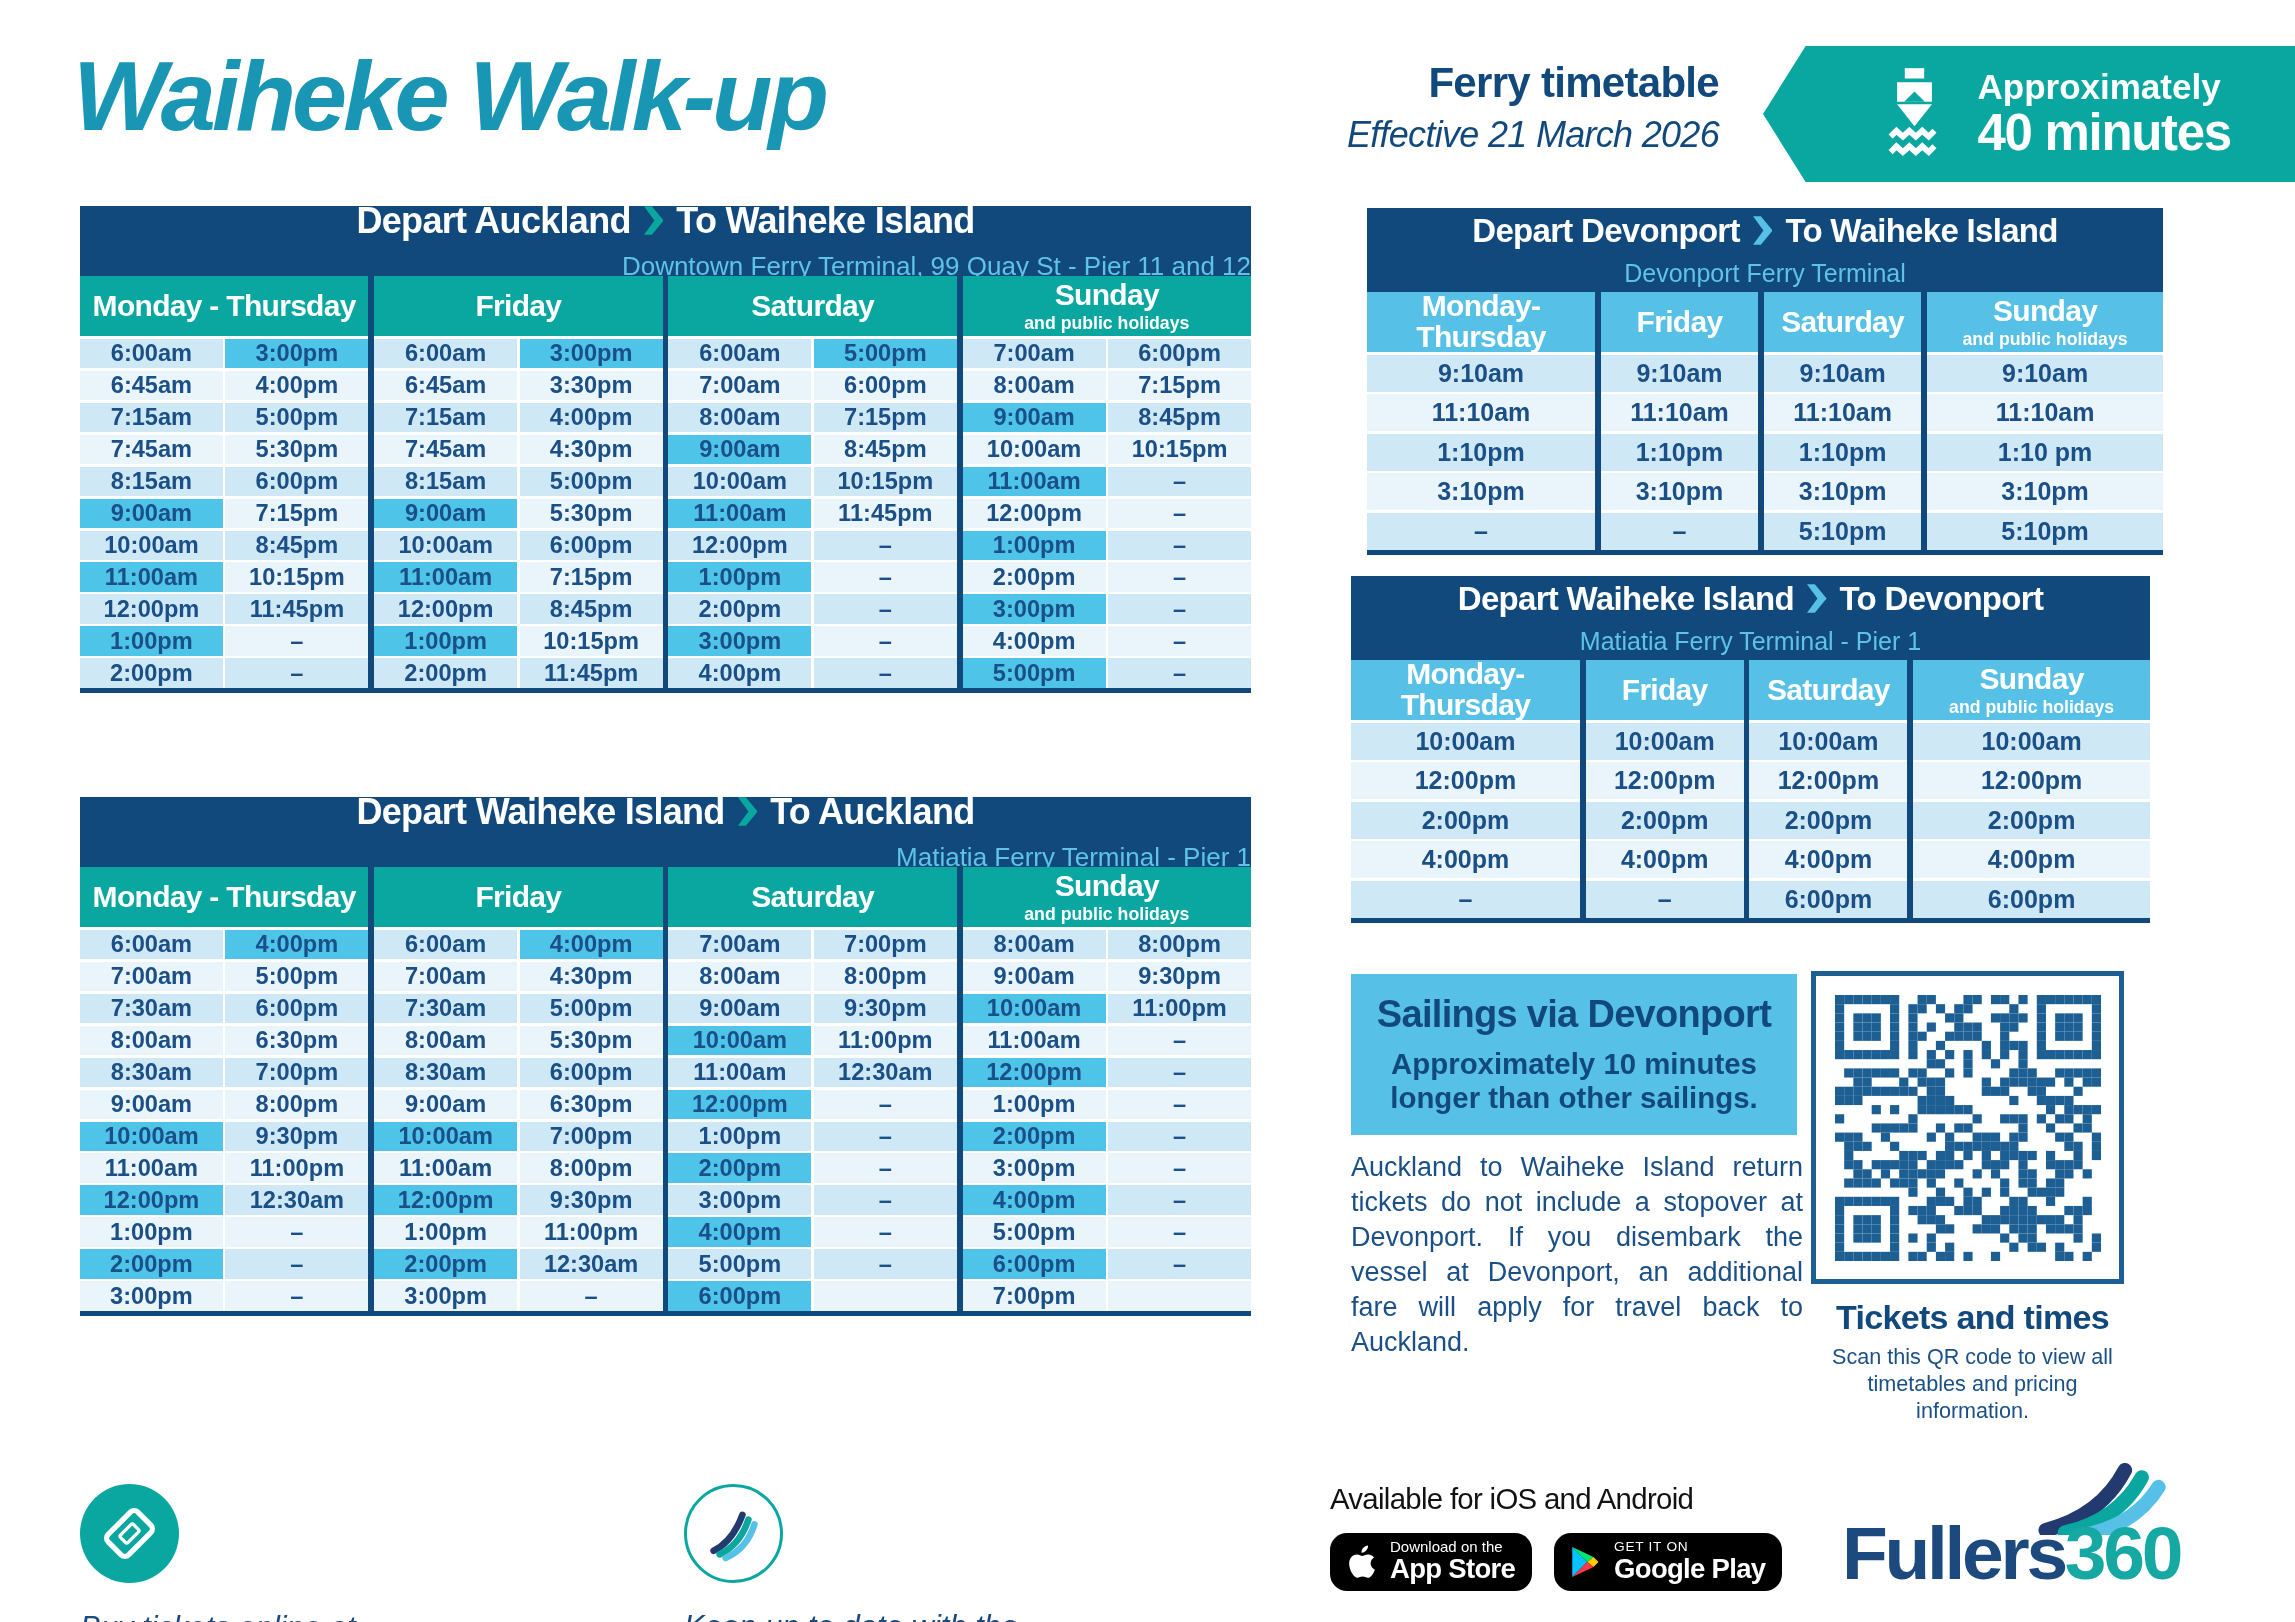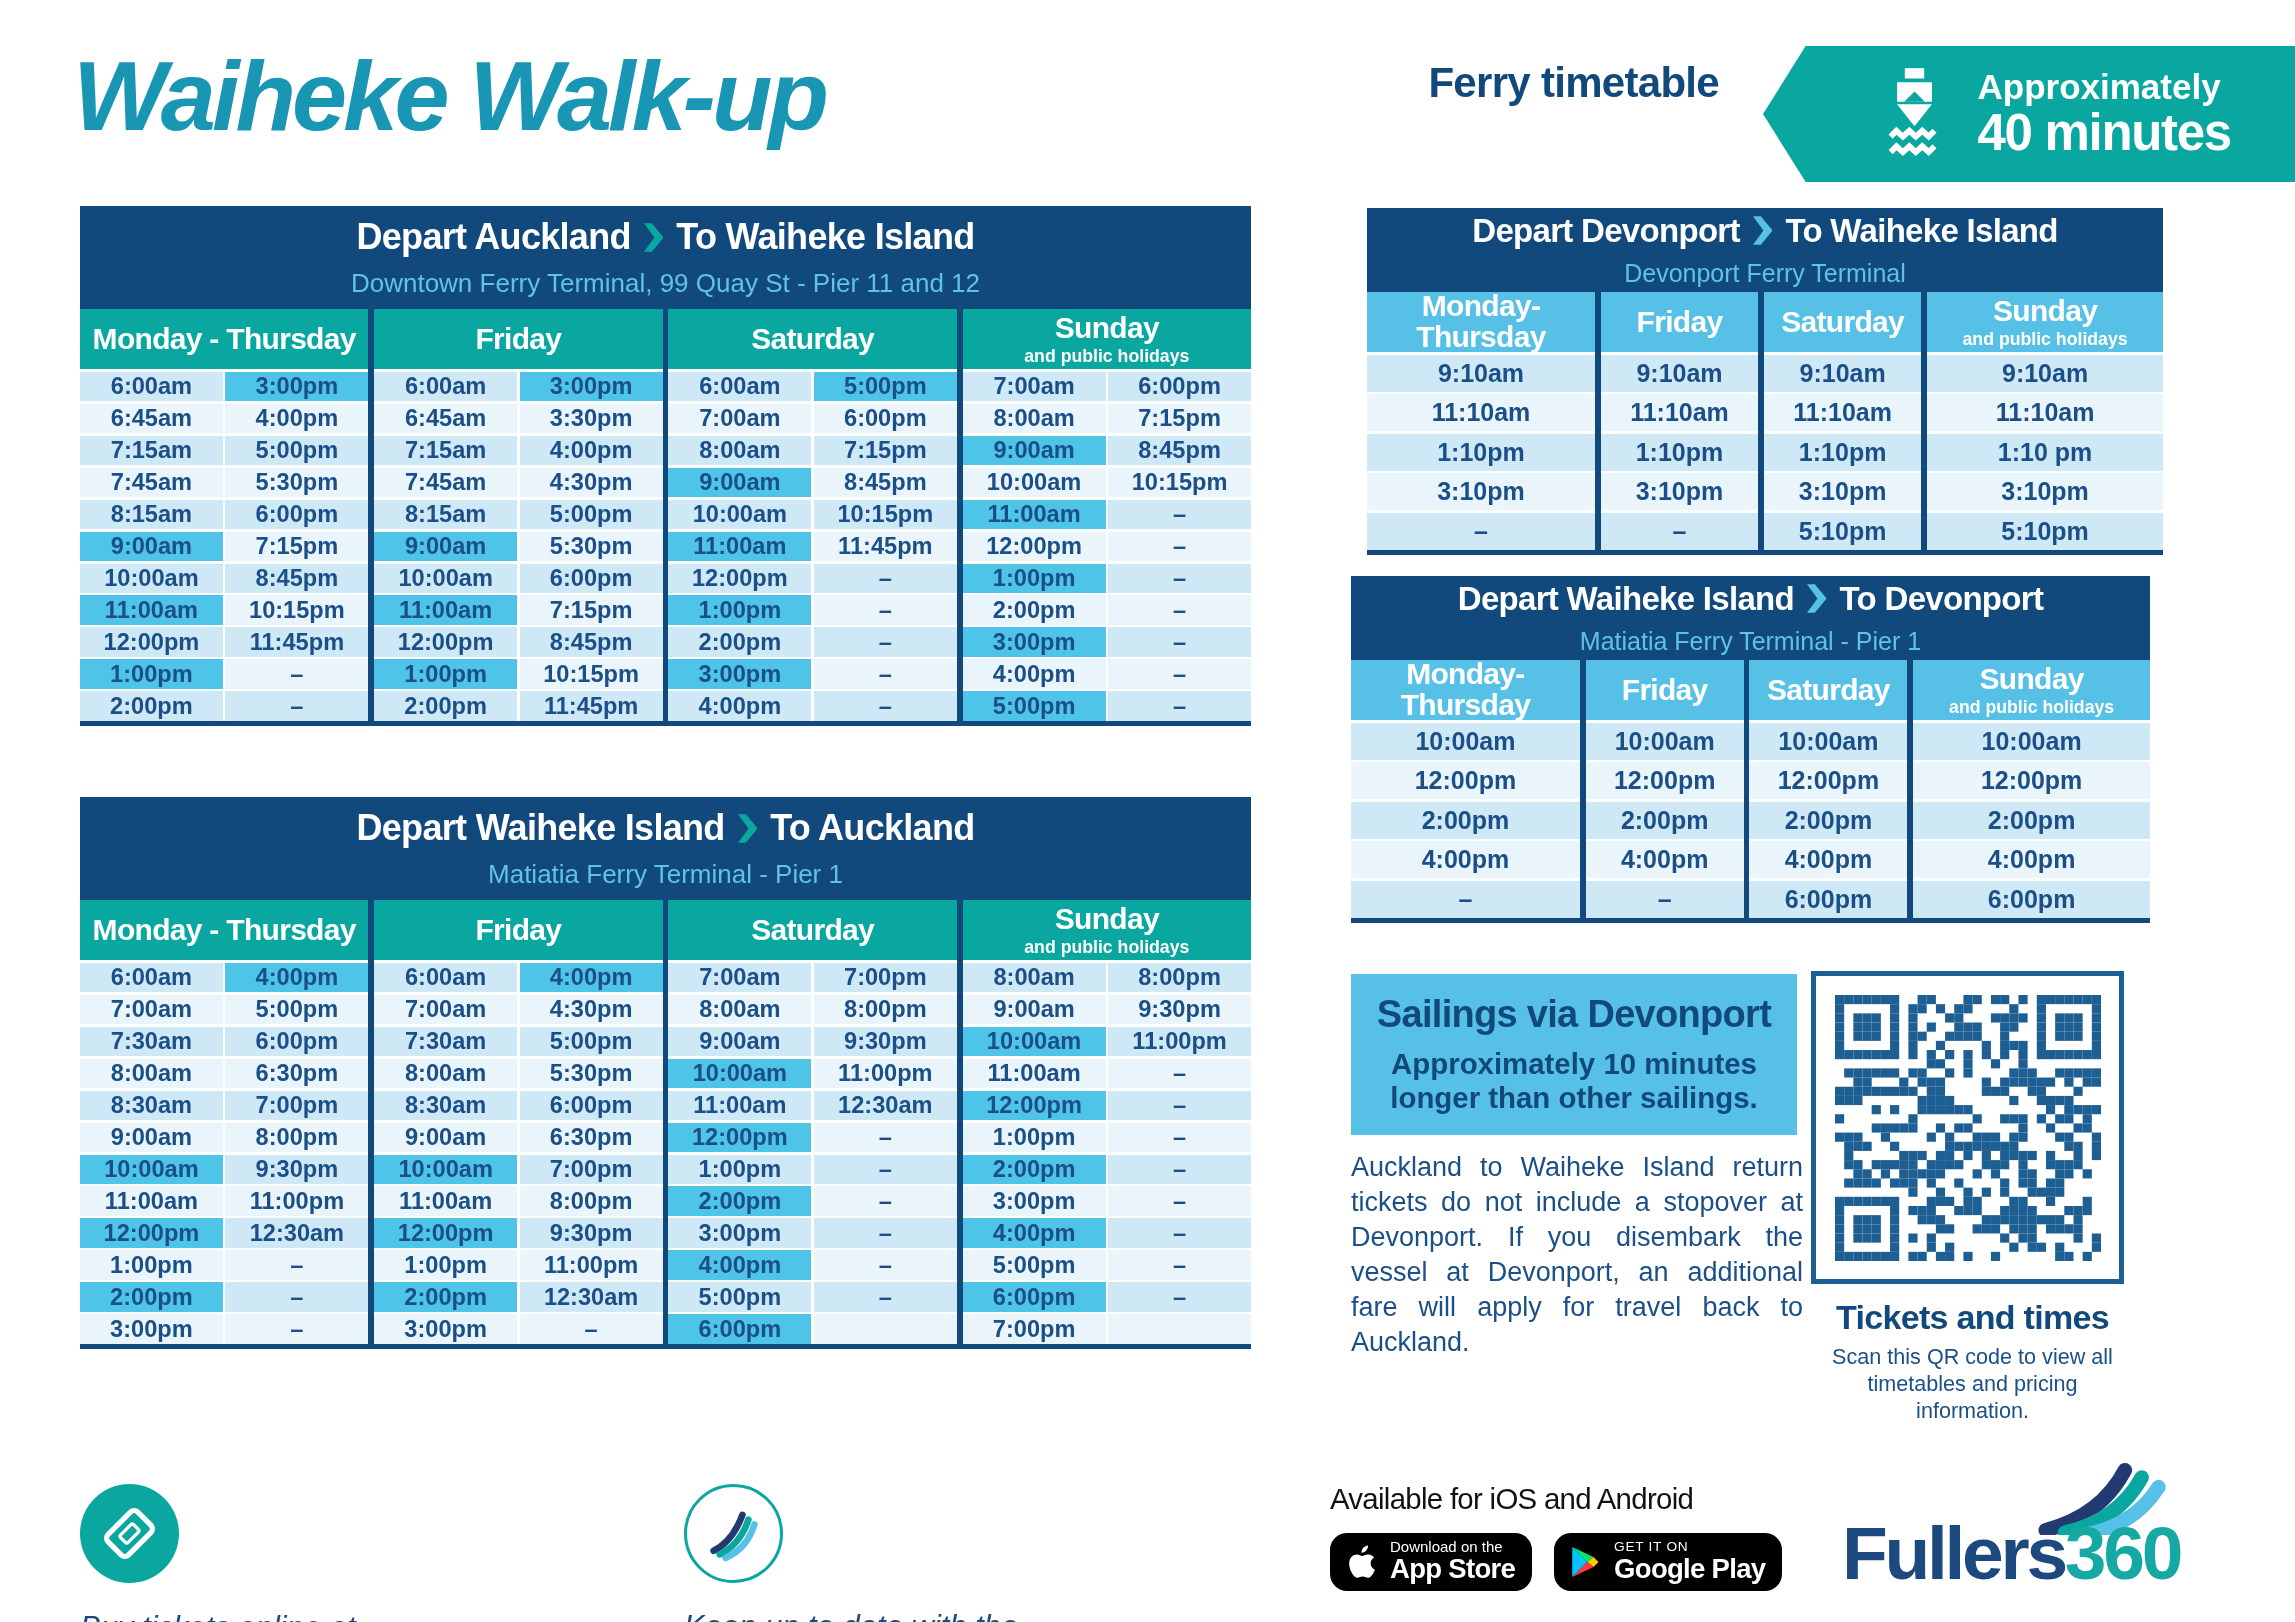--- a/index.html
+++ b/index.html
@@ -23,21 +23,21 @@
     display:flex;align-items:center;}
   .banner .ferry{margin-left:116px;width:71px;height:98px;flex:0 0 auto;}
   .banner .btxt{color:#fff;margin-left:27.5px;line-height:1.05;}
   .banner .b1{font-size:35px;font-weight:bold;}
   .banner .b2{font-size:51px;font-weight:bold;letter-spacing:-1.3px;}
 
   
   .tt{position:absolute;}
   .tt-head{background:var(--navy);color:#fff;text-align:center;
     display:flex;flex-direction:column;justify-content:center;gap:9.2px;}
-  .tt.big .tt-head{height:103px;}
+  .tt.big .tt-head{height:70px;text-align:right;}
   .tt.small .tt-head{height:84px;}
   .tt-title{font-weight:bold;display:flex;align-items:center;justify-content:center;gap:13px;letter-spacing:-0.7px;}
   .tt.big .tt-title{font-size:36px;}
   .tt.small .tt-title{font-size:33px;}
   .tt-sub{color:var(--subtle);font-weight:normal;}
   .tt.big .tt-sub{font-size:26px;}
   .tt.small .tt-sub{font-size:25px;}
   .chev{height:29px;width:19.6px;}
   .tt.teal .chev path{fill:var(--teal);}
   .tt.sky .chev path{fill:var(--sky);}
@@ -100,20 +100,21 @@
   .brand .w2{color:var(--brandteal);}
   .brand svg.waves{position:absolute;right:42px;top:-9.2px;width:151px;height:72px;}
 </style>
 </head>
 <body>
 
 <div class="abs main-title">Waiheke Walk-up</div>
 
 <div class="abs ft-head">
   <div class="t1">Ferry timetable</div>
+  <div class="t2">Effective 21 March 2026</div>
 </div>
 
 <div class="abs banner">
   <svg class="ferry" viewBox="0 0 110 150">
     <rect x="40" y="4" width="30" height="16" fill="#fff"></rect>
     <path d="M28 26 h54 v30 h-54 Z" fill="#fff"></path>
     <path d="M28 60 h54 l-27 34 Z" fill="#fff"></path>
     <path d="M33 38 l22 -? z" fill="none"></path>
     <path d="M55 40 l16 16 h-32 Z" fill="#0aa7a0"></path>
     <path d="M18 110 l9 -9 l10 9 l10 -9 l10 9 l10 -9 l10 9 l9 -9" stroke="#fff" stroke-width="9" fill="none"></path>

